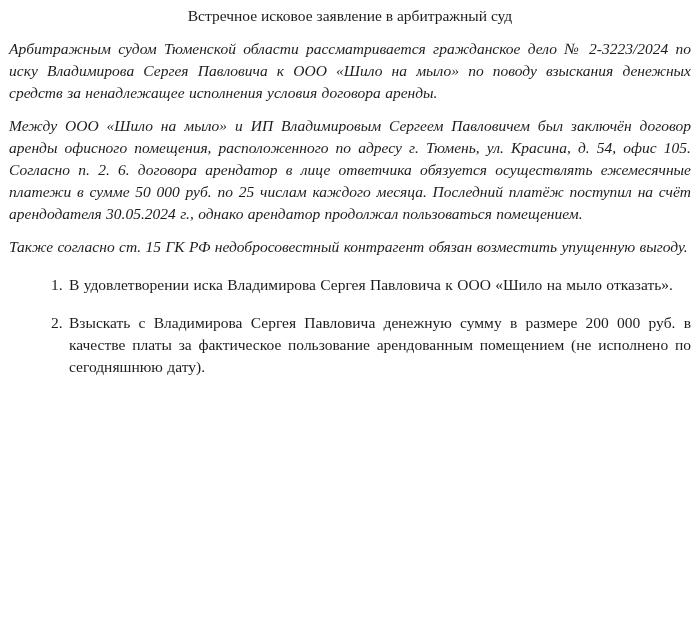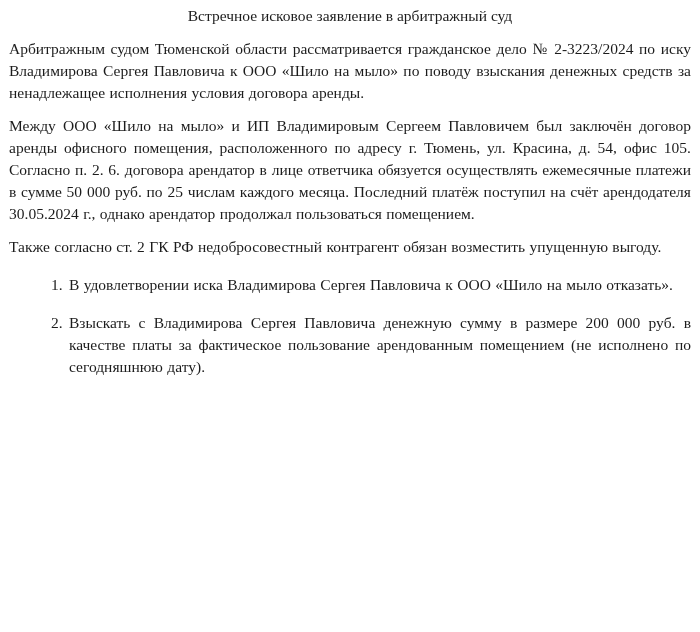--- a/index.html
+++ b/index.html
@@ -27,20 +27,21 @@
     line-height: 22px;
     margin: 0 0 11px 0;
     font-weight: normal;
   }
   .para {
     font-size: 15.5px;
     line-height: 21.8px;
     text-align: justify;
     margin: 0 0 12px 0;
     word-spacing: 0.5px;
+    font-style: italic;
   }
   ol.request-list {
     margin: 0;
     padding: 0 0 0 58px;
     font-size: 15.5px;
     line-height: 21.8px;
   }
   ol.request-list li {
     text-align: justify;
     padding-left: 2px;
@@ -55,21 +56,21 @@
 
   <h1 class="doc-title">Встречное исковое заявление в арбитражный суд</h1>
 
   <p class="para">Арбитражным судом Тюменской области рассматривается гражданское дело № 2-3223/2024 по иску Владимирова Сергея Павловича к ООО «Шило на мыло» по поводу взыскания денежных средств за ненадлежащее исполнения условия договора аренды.</p>
 
   <p class="para">Между ООО «Шило на мыло» и ИП Владимировым Сергеем Павловичем был заключён договор аренды офисного помещения, расположенного по адресу г. Тюмень, ул. Красина, д. 54, офис 105. Согласно п. 2. 6. договора арендатор в лице ответчика обязуется осуществлять ежемесячные платежи в сумме 50 000 руб. по 25 числам каждого месяца. Последний платёж поступил на счёт арендодателя 30.05.2024 г., однако арендатор продолжал пользоваться помещением.</p>
 
 
 
 
-  <p class="para">Также согласно ст. 2 ГК РФ недобросовестный контрагент обязан возместить упущенную выгоду.</p>
+  <p class="para">Также согласно ст. 15 ГК РФ недобросовестный контрагент обязан возместить упущенную выгоду.</p>
 
 
   <ol class="request-list">
     <li>
       <span>В удовлетворении иска Владимирова Сергея Павловича к ООО «Шило на мыло отказать».</span>
     </li>
     <li>
       <span>Взыскать с Владимирова Сергея Павловича денежную сумму в размере 200 000 руб. в качестве платы за фактическое пользование арендованным помещением (не исполнено по сегодняшнюю дату).</span>
     </li>
   </ol>

